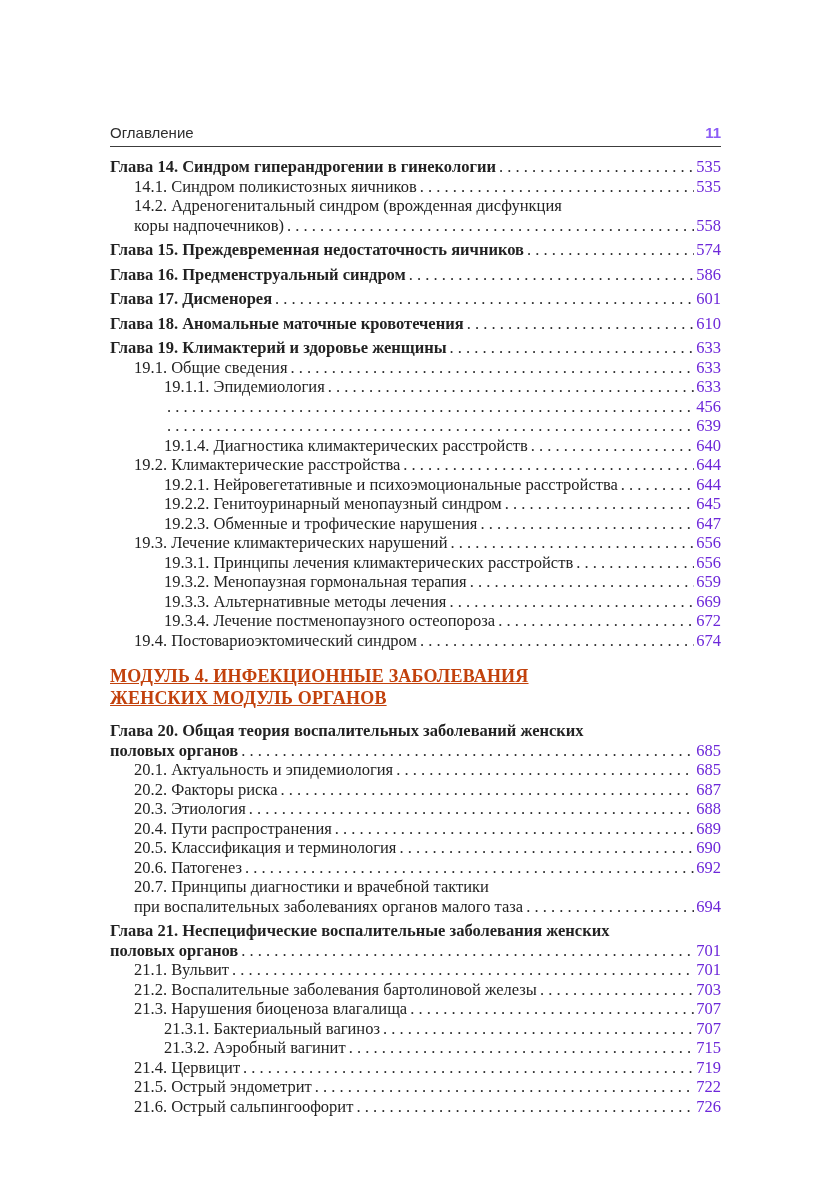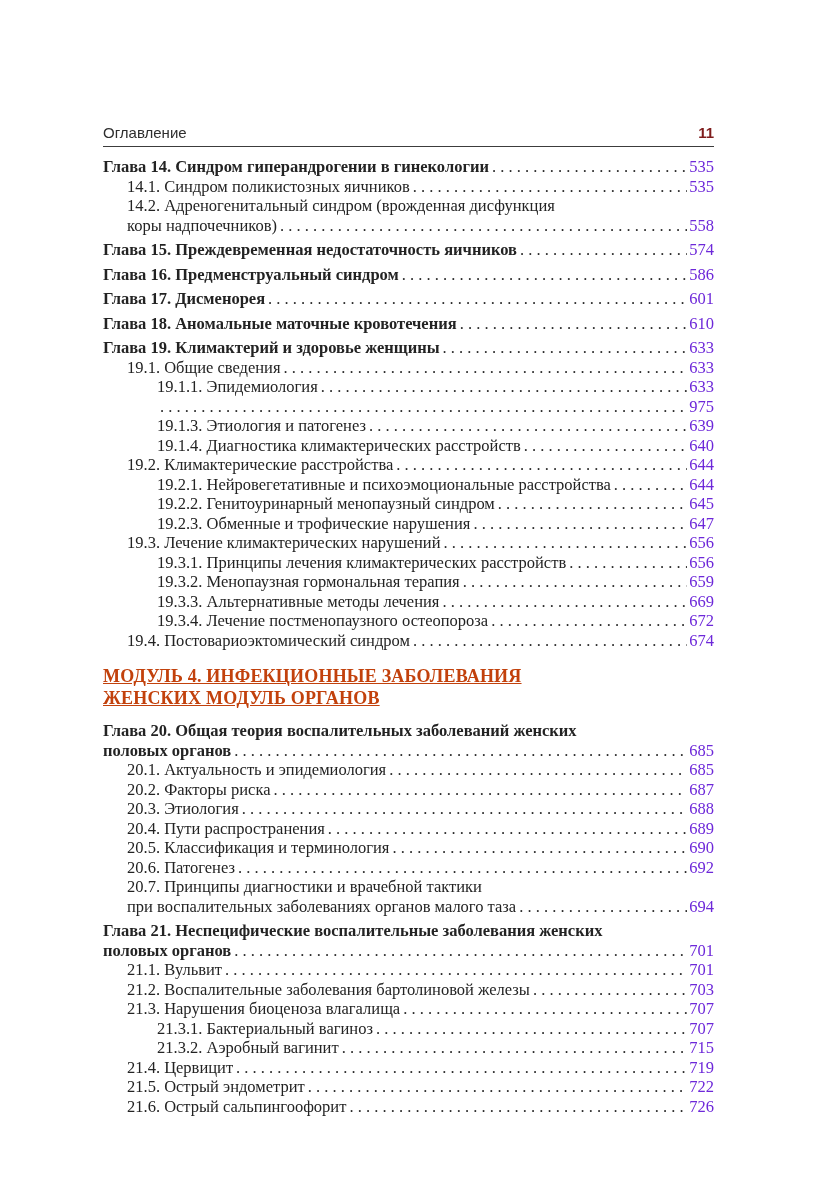--- a/index.html
+++ b/index.html
@@ -11,35 +11,35 @@
     position: relative;
     width: 837px;
     height: 1200px;
     background: #ffffff;
     overflow: hidden;
     font-family: "Liberation Serif", "DejaVu Serif", serif;
     color: #232323;
   }
   .content {
     position: absolute;
-    left: 103px;
+    left: 110px;
     top: 124px;
     width: 611px;
   }
   .pagehead {
     display: flex;
     justify-content: space-between;
     align-items: flex-end;
     font-family: "Liberation Sans", "DejaVu Sans", sans-serif;
     font-size: 15px;
     color: #2e2e2e;
     padding-bottom: 5px;
     border-bottom: 1.7px solid #3c3c3c;
   }
-  .pagehead .num { font-weight: bold; color: #7f1d1d; }
+  .pagehead .num { font-weight: bold; color: #8b5cf6; }
 
   .toc { margin-top: 10px; }
   .entry {
     font-size: 16.5px;
     line-height: 19.5px;
   }
   .entry.lvl1 { margin-top: 5px; }
   .entry.lvl2 { padding-left: 24px; }
   .entry.lvl3 { padding-left: 54px; }
   .entry.bold { font-weight: bold; }
@@ -149,26 +149,25 @@
         <div class="entry lvl3">
           <div class="row">
             <span class="t">19.1.1. Эпидемиология</span>
             <span class="leader">. . . . . . . . . . . . . . . . . . . . . . . . . . . . . . . . . . . . . . . . . . . . . . . . . . . . . . . . . . . . . . . . . . . . . . . . . . . . . . . . . . . . . . . . . . . . . . . . . . . . . . . . . . . . . . . . . . . . . . . . . . . . . . . . . . . . . . . . . . . . </span>
             <span class="pg">633</span>
           </div>
         </div>
         <div class="entry lvl3">
           <div class="row">
             <span class="leader">. . . . . . . . . . . . . . . . . . . . . . . . . . . . . . . . . . . . . . . . . . . . . . . . . . . . . . . . . . . . . . . . . . . . . . . . . . . . . . . . . . . . . . . . . . . . . . . . . . . . . . . . . . . . . . . . . . . . . . . . . . . . . . . . . . . . . . . . . . . . </span>
-            <span class="pg">975</span>
-          </div>
-        </div>
-        <div class="entry lvl3">
-          <div class="row">
-            <span class="t">19.1.3. Этиология и патогенез</span>
+            <span class="pg">456</span>
+          </div>
+        </div>
+        <div class="entry lvl3">
+          <div class="row">
             <span class="leader">. . . . . . . . . . . . . . . . . . . . . . . . . . . . . . . . . . . . . . . . . . . . . . . . . . . . . . . . . . . . . . . . . . . . . . . . . . . . . . . . . . . . . . . . . . . . . . . . . . . . . . . . . . . . . . . . . . . . . . . . . . . . . . . . . . . . . . . . . . . . </span>
             <span class="pg">639</span>
           </div>
         </div>
         <div class="entry lvl3">
           <div class="row">
             <span class="t">19.1.4. Диагностика климактерических расстройств</span>
             <span class="leader">. . . . . . . . . . . . . . . . . . . . . . . . . . . . . . . . . . . . . . . . . . . . . . . . . . . . . . . . . . . . . . . . . . . . . . . . . . . . . . . . . . . . . . . . . . . . . . . . . . . . . . . . . . . . . . . . . . . . . . . . . . . . . . . . . . . . . . . . . . . . </span>
             <span class="pg">640</span>
           </div>

